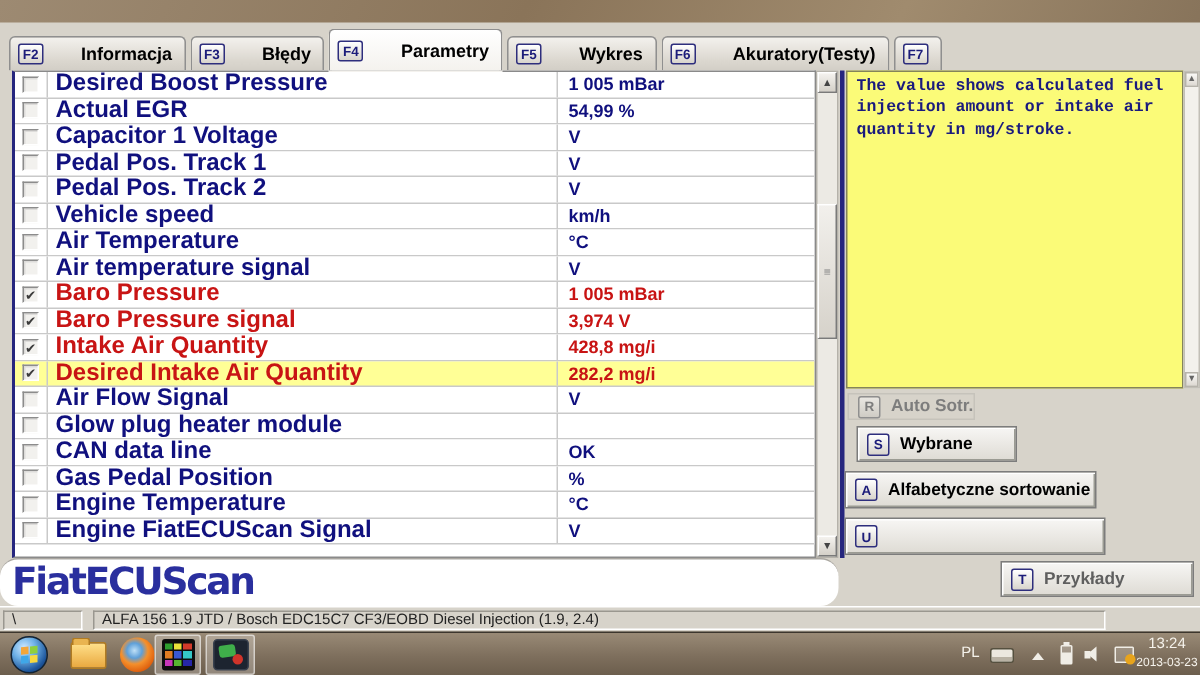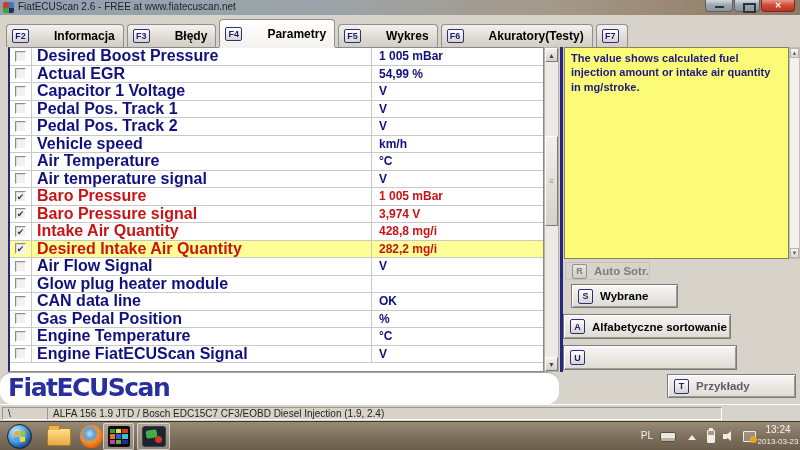--- a/index.html
+++ b/index.html
@@ -64,21 +64,21 @@
   .sb-up { top:0; } .sb-down { bottom:0; }
   .sb-thumb { position:absolute; left:0; top:88px; width:13px; height:90px;
     background:linear-gradient(#f2f0ec,#d6d2ca); border:1px solid; border-color:#ffffff #7a7a7a #7a7a7a #ffffff;
     display:flex; align-items:center; justify-content:center; font-size:8px; color:#888; }
 
   
   .divider { position:absolute; left:560px; top:32px; width:3px; height:325px; background:#26267e; }
 
   
   .infobox { position:absolute; left:564px; top:32px; width:225px; height:212px; background:#fbfb78;
-    border:1px solid #84845a; padding:3px 6px; font-size:11px; font-weight:bold; color:#1a1a7e; line-height:1.3; }
+    border:1px solid #84845a; padding:3px 6px; font-size:11px; font-weight:bold; color:#1a1a7e; line-height:1.3;font-family:Liberation Mono, monospace; }
   .info-scroll { position:absolute; left:789px; top:32px; width:11px; height:212px; background:#f3f1ec; border:1px solid #c2bfb7; }
   .info-scroll .isb { position:absolute; left:0; width:9px; height:10px; font-size:6px; color:#666;
     display:flex; align-items:center; justify-content:center; background:linear-gradient(#faf9f7,#ddd9d2);
     border:1px solid #b6b3ab; }
   .isb.up{ top:0; } .isb.down{ bottom:0; }
 
   .sbtn { position:absolute; display:flex; align-items:center; gap:7px; padding:0 6px;
     background:linear-gradient(#f7f6f4,#dedbd4); border:1px solid #7c7c7c;
     box-shadow:inset 1px 1px 0 #ffffff, inset -1px -1px 0 #9b9b93; cursor:pointer; }
   .sbtn .fkey { min-width:15px; height:15px; }
@@ -96,21 +96,21 @@
   
   .logostrip { position:absolute; left:0; top:357px; width:559px; height:32px; background:#ffffff; border-top:1px solid #a9a6a0;border-radius:12px; }
   .logo { position:absolute; left:8px; top:0px; font-family:"DejaVu Sans",sans-serif; font-weight:bold;
     font-size:25px; letter-spacing:-1.5px; color:#2a2f9e; }
 
   
   .statusbar { position:absolute; left:0; top:389px; width:800px; height:17px; background:#d7d3ca; border-top:1px solid #ffffff; }
   .scell { position:absolute; top:2px; height:13px; border:1px solid; border-color:#9a978f #ffffff #ffffff #9a978f;
     font-size:10px; color:#222; display:flex; align-items:center; padding:0 5px; background:#d7d3ca; white-space:nowrap; overflow:hidden; }
   .scell.c1 { left:2px; width:53px; justify-content:flex-start; }
-  .scell.c2 { left:47px; width:675px; }
+  .scell.c2 { left:62px; width:675px; }
 
   
   .taskbar { position:absolute; left:0; top:421px; width:800px; height:29px;
     background:linear-gradient(#998a76,#7e6f5d 55%,#6c5e4d); border-top:1px solid #3c362d; }
   .orb { position:absolute; left:7px; top:2px; width:25px; height:25px; border-radius:50%;
     background:radial-gradient(circle at 35% 30%, #cfe9ff 0%, #6db0e6 35%, #1c549a 72%, #0d2f59 100%);
     border:1px solid #123; display:flex; align-items:center; justify-content:center; }
   .flag { width:11px; height:11px; display:grid; grid-template-columns:1fr 1fr; grid-template-rows:1fr 1fr; gap:1px; transform:skewY(-6deg); }
   .flag i:nth-child(1){background:#f3a63a;} .flag i:nth-child(2){background:#8fd03c;}
   .flag i:nth-child(3){background:#3fa7e8;} .flag i:nth-child(4){background:#f7d93e;}
@@ -147,34 +147,20 @@
   .net { position:absolute; right:44px; top:9px; width:13px; height:11px; border:1px solid #f0ede6; border-radius:1px; background:rgba(255,255,255,0.2); }
   .net::after { content:""; position:absolute; right:-2px; bottom:-2px; width:7px; height:7px; background:#e8a41c; border-radius:50%; }
   .clock { position:absolute; right:0px; top:2px; width:44px; text-align:center; color:#f6f3ec; line-height:1.25; }
   .clock .t { font-size:10px; } .clock .d { font-size:8px; }
 </style>
 </head>
 <body>
 
 <div id="screen">
 
-  <div class="titlebar">
-    <span class="title-icon">
-        <i></i>
-        <i></i>
-        <i></i>
-        <i></i>
-      </span>
-    <span class="title-text">FiatECUScan 2.6 - FREE at www.fiatecuscan.net</span>
-    <span class="win-btns">
-      <span class="win-btn min"></span>
-      <span class="win-btn max"></span>
-      <span class="win-btn close"></span>
-    </span>
-  </div>
 
   <div class="app">
 
     <div class="tabstrip">
         <div class="tab">
           <span class="fkey">F2</span>
           <span class="tab-label">Informacja</span>
         </div>
         <div class="tab">
           <span class="fkey">F3</span>

